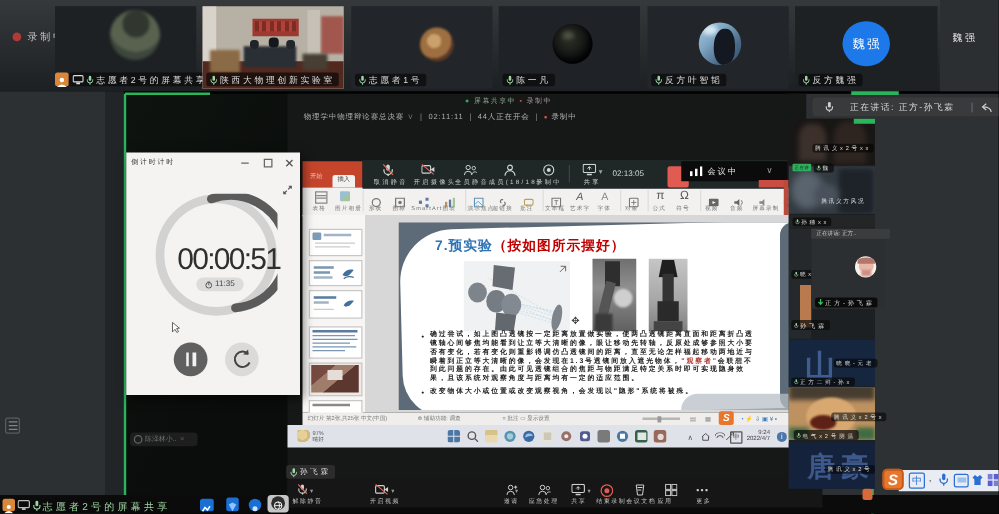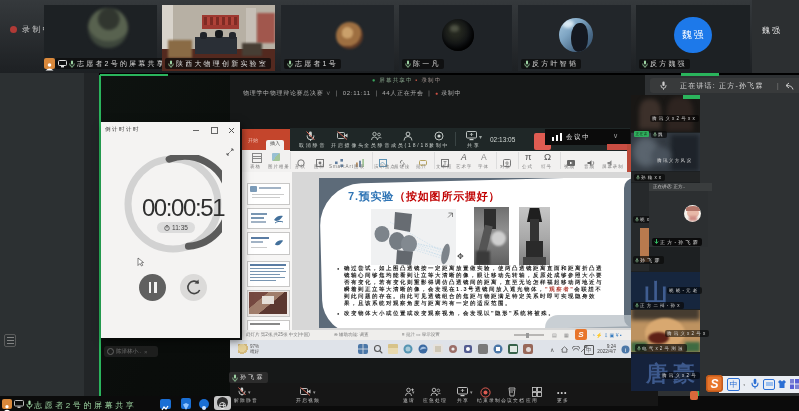--- a/index.html
+++ b/index.html
@@ -519,21 +519,21 @@
 </div>
 <div class="lbl" style="left:229px;top:372px;height:11px;padding:0 3px;font-size:6px;background:#2c2c2c;">
   <svg width="6" height="8" viewBox="0 0 6 8" style="margin-right:2px;">
       <rect x="2" y="0.5" width="2" height="4" rx="1" fill="#9fd6a5"></rect>
       <path d="M0.8 3.5 v0.7 a2.2 2.2 0 0 0 4.4 0 v-0.7" stroke="#9fd6a5" stroke-width=".8" fill="none"></path>
       <rect x="2.6" y="6.4" width="0.8" height="1.4" fill="#9fd6a5"></rect>
     </svg>
   孙飞霖
 </div>
 
-<div class="abs" style="left:101px;top:122px;width:139px;height:216px;background:#f4f3f2;box-shadow:2px 3px 8px rgba(0,0,0,.55);">
+<div class="abs" style="left:101px;top:122px;width:139px;height:194px;background:#f4f3f2;box-shadow:2px 3px 8px rgba(0,0,0,.55);">
   <div class="abs" style="left:4px;top:4px;font-size:5.5px;color:#333;letter-spacing:1.5px;">倒计时计时</div>
   <div class="abs" style="left:92px;top:8px;width:6px;height:1px;background:#666;"></div>
   <div class="abs" style="left:110px;top:5px;width:5px;height:5px;border:1px solid #666;"></div>
   <svg class="abs" style="left:127px;top:5px;" width="7" height="7" viewBox="0 0 7 7">
       <path d="M1 1 L6 6 M6 1 L1 6" stroke="#555" stroke-width="1"></path>
     </svg>
   <svg class="abs" style="left:125px;top:26px;" width="8" height="8" viewBox="0 0 8 8">
       <path d="M5 1 L7 1 L7 3 M7 1 L4.5 3.5 M3 7 L1 7 L1 5 M1 7 L3.5 4.5" stroke="#555" stroke-width=".9" fill="none"></path>
     </svg>
   <svg class="abs" style="left:23px;top:33px;" width="98" height="98" viewBox="0 0 98 98">

